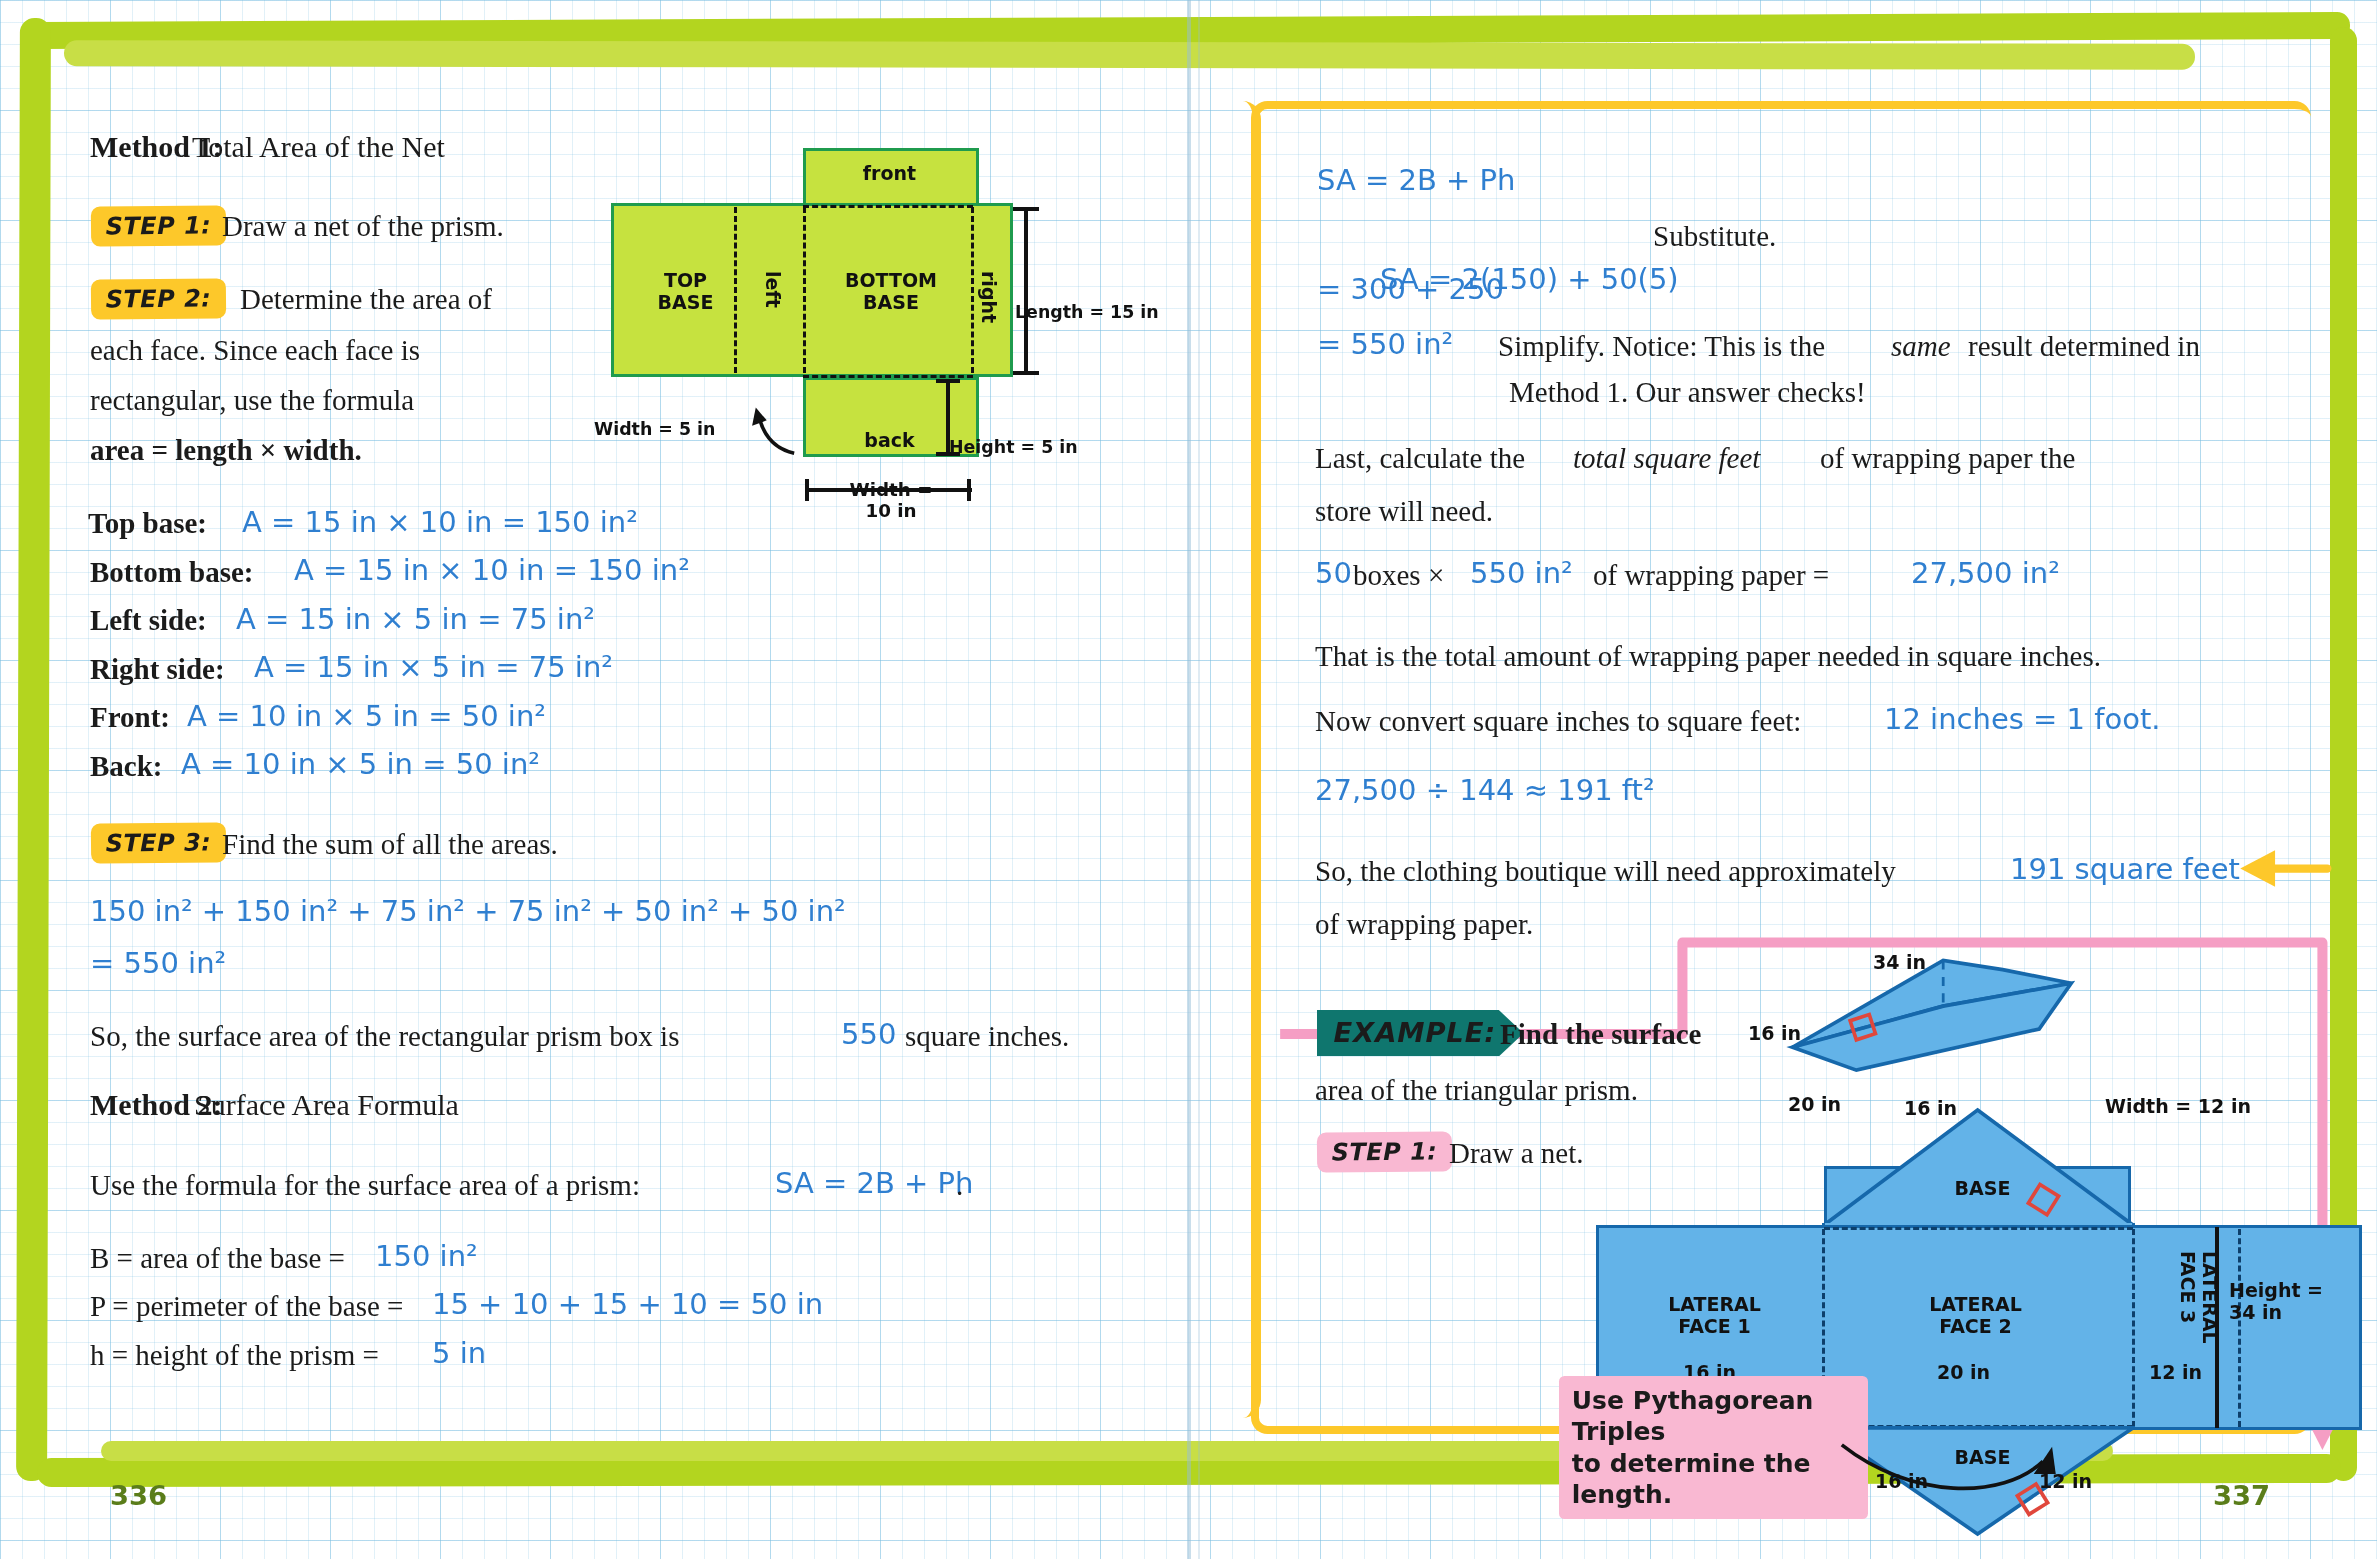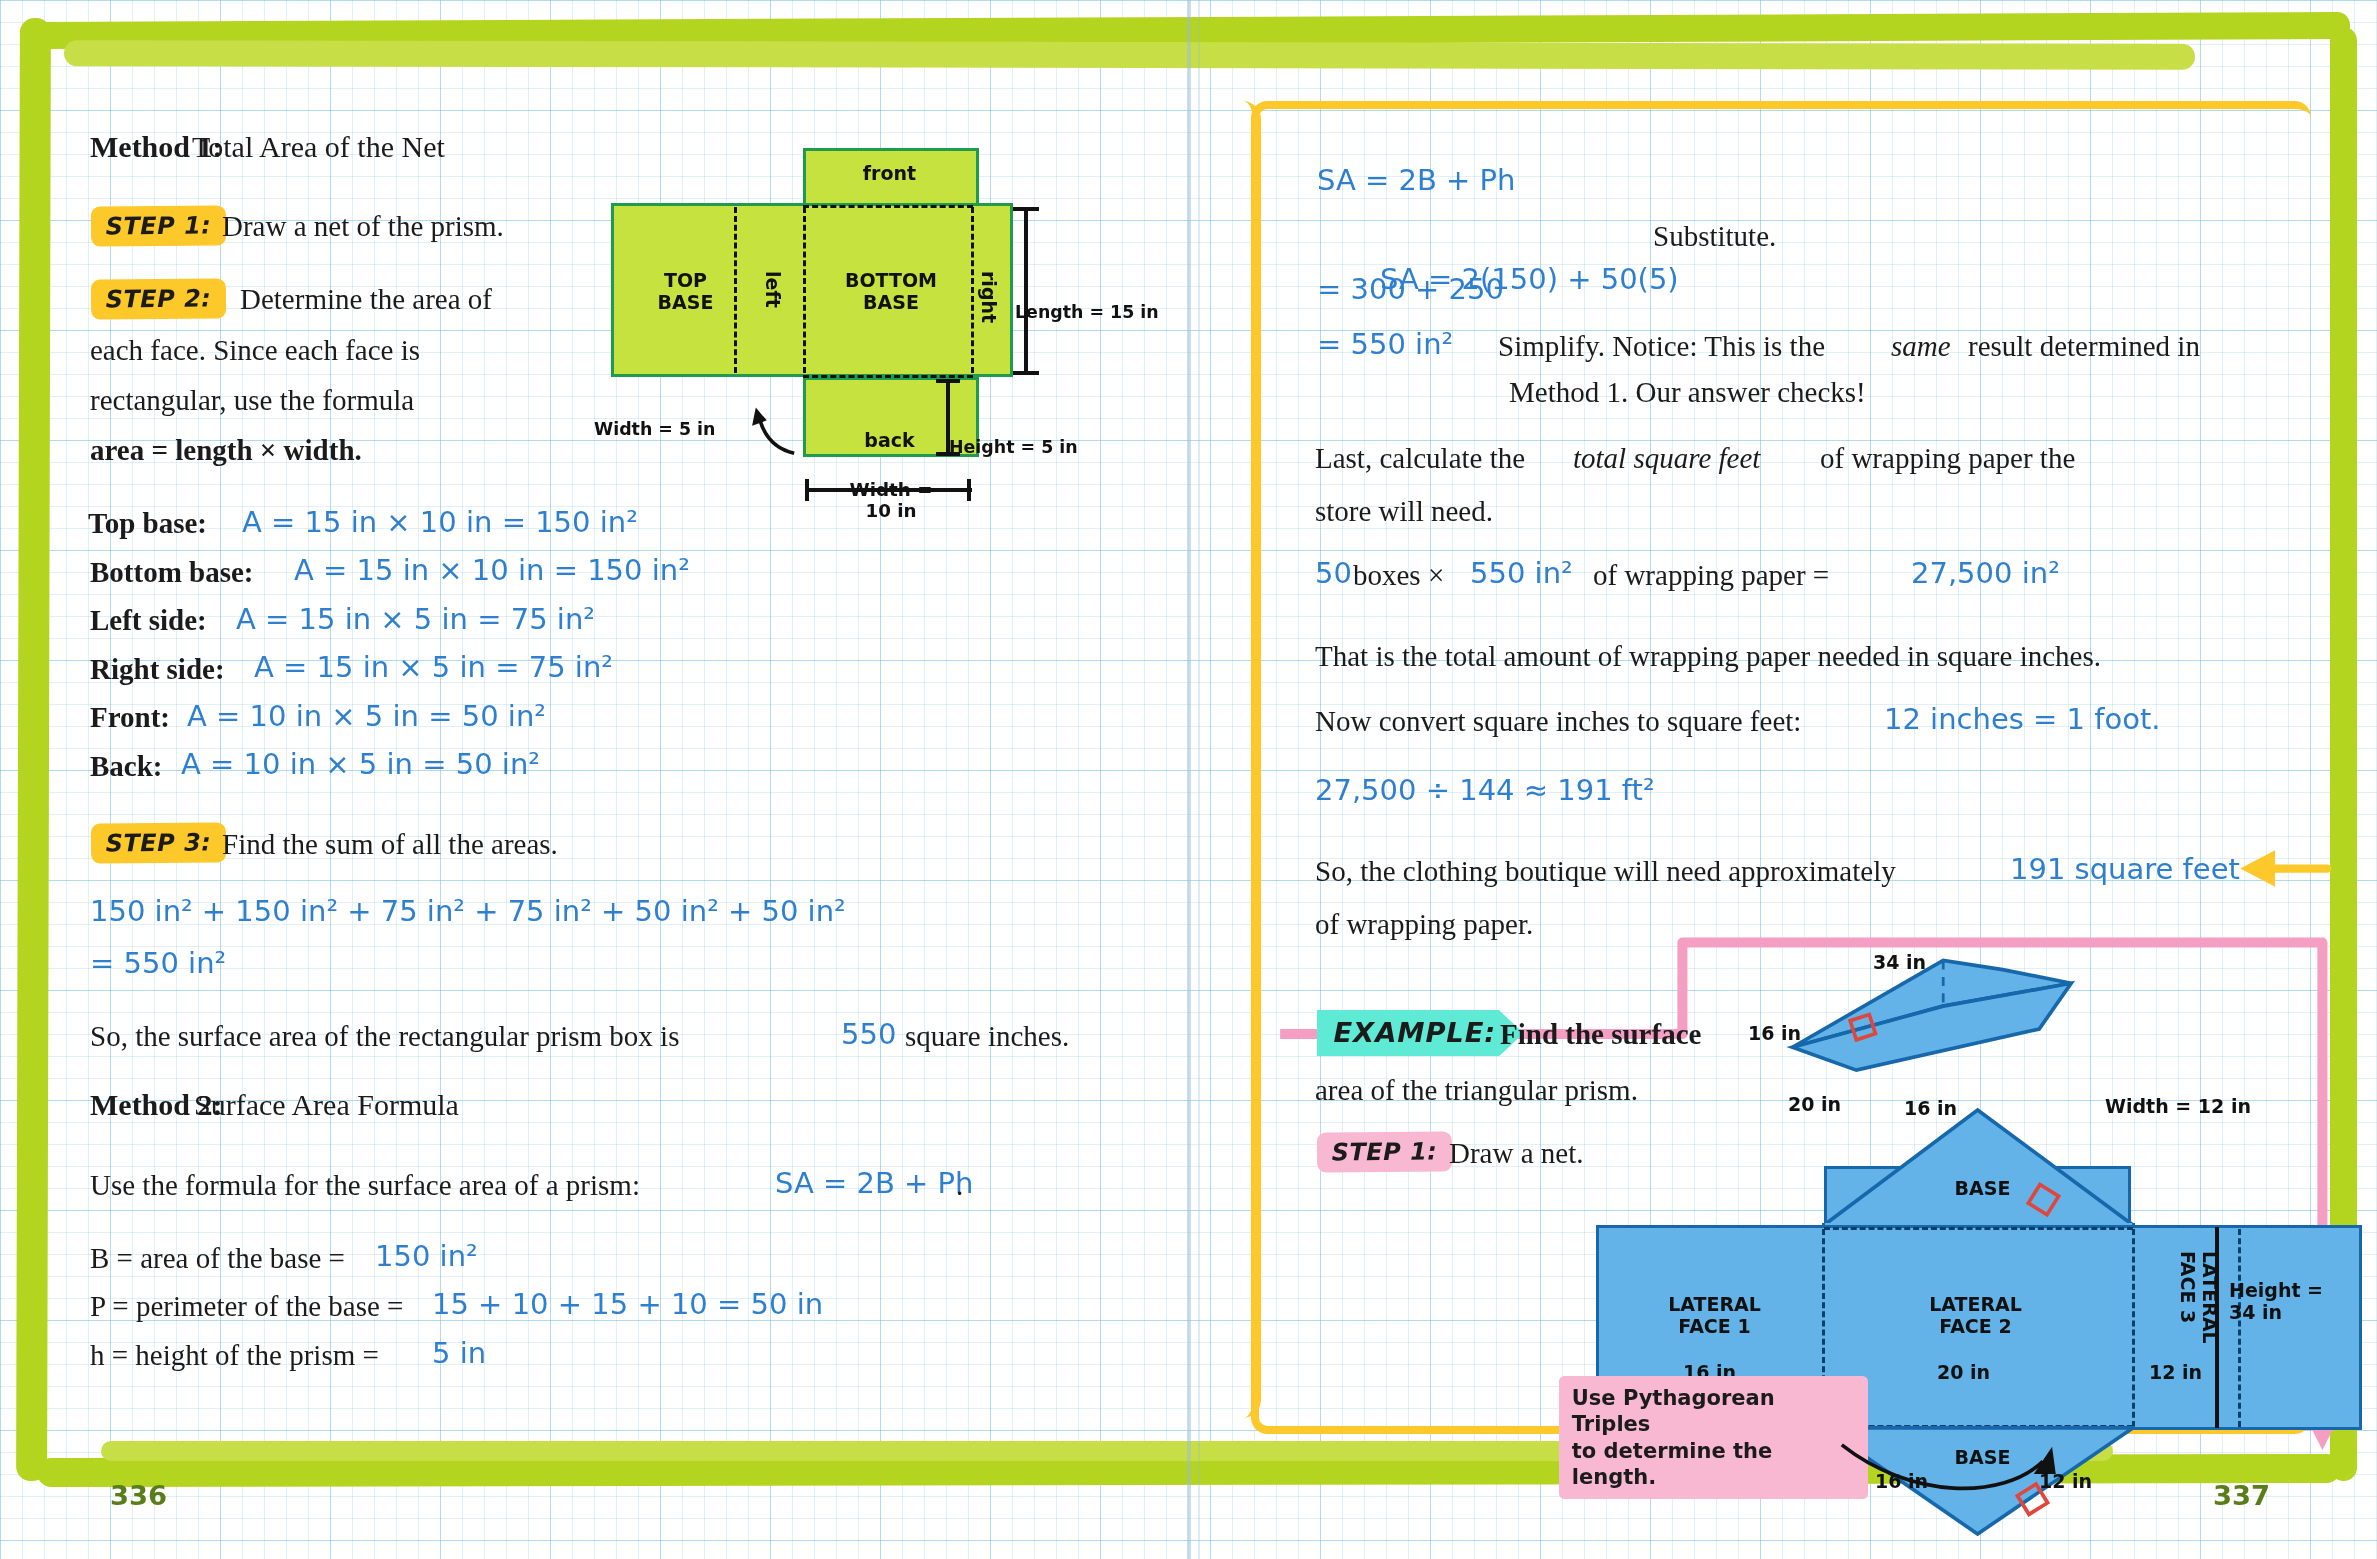--- a/index.html
+++ b/index.html
@@ -48,30 +48,30 @@
     padding:5.5px 14.6px 6.4px 14.6px;
     transform:rotate(-.6deg);
   }
   .pill-pink{
     position:absolute;background:#f9b8d2;border-radius:9.1px;
     font-family:"DejaVu Sans",sans-serif;font-weight:bold;font-style:italic;
     color:#1b1b1b;font-size:24px;letter-spacing:0.5px;
     padding:5.5px 14.6px 6.4px 14.6px;transform:rotate(-.6deg);
   }
   .ex-pill{
-    position:absolute;background:#5eead4;
+    position:absolute;background:#0f766e;
     font-family:"DejaVu Sans",sans-serif;font-weight:bold;font-style:italic;
     color:#1b1b1b;font-size:27.4px;letter-spacing:0.9px;
     padding:7.3px 27.4px 8.2px 16.5px;
     clip-path:polygon(0 0,88% 0,100% 50%,88% 100%,0 100%);
   }
   .tip{
     position:absolute;background:#f9b8d2;border-radius:5.5px;
     font-family:"DejaVu Sans",sans-serif;font-weight:bold;
-    color:#1b1b1b;font-size:21px;line-height:1.25;
+    color:#1b1b1b;font-size:25px;line-height:1.25;
     padding:9.1px 12.8px;text-align:left;
   }
 
   
   .ybox{position:absolute;border:8.2px solid #fdc82a;border-radius:16.5px;}
   .lbrace{position:absolute;border:8.2px solid #fdc82a;border-radius:18.3px;}
 
   
   .pnum{position:absolute;font-family:"DejaVu Sans",sans-serif;font-weight:bold;font-size:27.4px;color:#5a7d1a;}
 

